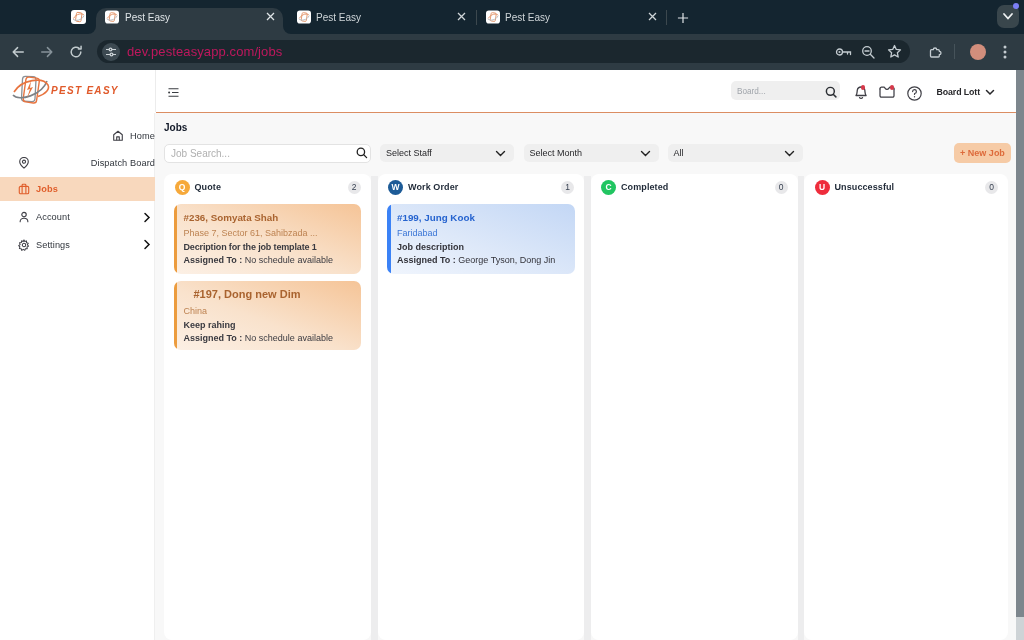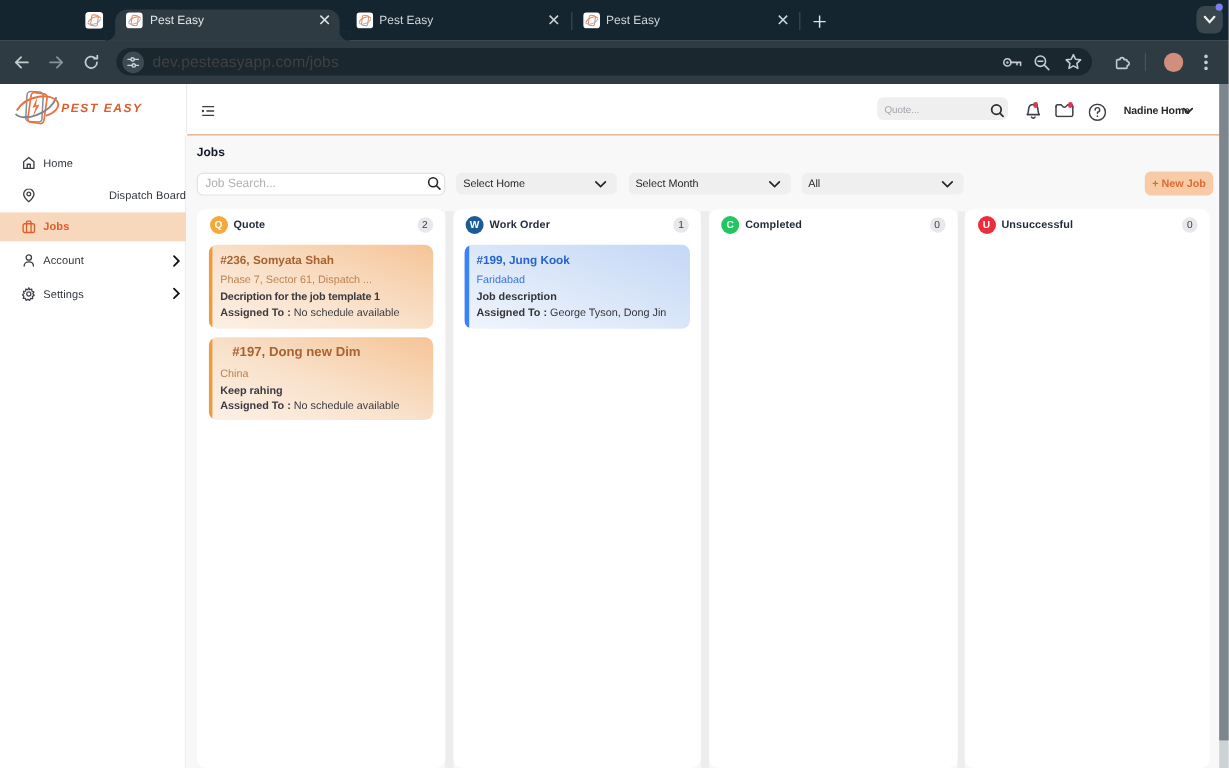--- a/index.html
+++ b/index.html
@@ -129,21 +129,21 @@
     <path d="M13.8 1.5 L13.8 4.5 L10.8 4.5" stroke-linejoin="round"></path>
   </svg>
 
 <div class="abs" style="left:97px; top:40px; width:813px; height:23px; border-radius:11.5px; background:#1b272e;"></div>
 <div class="abs" style="left:102px; top:42.5px; width:18px; height:18px; border-radius:50%; background:#3d4a52;"></div>
 <svg class="abs" style="left:106px; top:46.5px;" width="10" height="10" viewBox="0 0 10 10" fill="none" stroke="#cdd4d8" stroke-width="1.2" stroke-linecap="round">
     <path d="M0.5 2.5 L3 2.5 M6 2.5 L9.5 2.5 M0.5 7.5 L4 7.5 M7 7.5 L9.5 7.5"></path>
     <circle cx="4.5" cy="2.5" r="1.4"></circle>
     <circle cx="5.5" cy="7.5" r="1.4"></circle>
   </svg>
-<div class="abs" style="left:127px; top:44px; font-size:13px; color:#404040; letter-spacing:0.1px;">dev.pesteasyapp.com/jobs</div>
+<div class="abs" style="left:127px; top:44px; font-size:13px; color:#be185d; letter-spacing:0.1px;">dev.pesteasyapp.com/jobs</div>
 
 <svg class="abs" style="left:835px; top:45px;" width="17" height="14" viewBox="0 0 17 14" fill="none" stroke="#c4ccd1" stroke-width="1.3" stroke-linecap="round">
     <circle cx="4.5" cy="7" r="3"></circle>
     <circle cx="4.5" cy="7" r="0.4" fill="#c4ccd1"></circle>
     <path d="M7.5 7 L15.5 7 L15.5 9.5 M12.5 7 L12.5 9"></path>
   </svg>
 
 <svg class="abs" style="left:861px; top:45px;" width="15" height="15" viewBox="0 0 15 15" fill="none" stroke="#c4ccd1" stroke-width="1.3" stroke-linecap="round">
     <circle cx="6" cy="6" r="4.3"></circle>
     <path d="M4 6 L8 6 M9.3 9.3 L13 13"></path>
@@ -180,21 +180,21 @@
  <text x="39" y="20.5" font-size="10" font-weight="bold" letter-spacing="1.3" fill="#e05a2b" font-style="italic" font-family="Liberation Sans">PEST EASY</text>
 </svg>
 <div class="abs" style="left:155px; top:70px; width:1px; height:42px; background:#ececec;"></div>
 
 <svg class="abs" style="left:168px; top:87.5px;" width="11" height="9" viewBox="0 0 11 9" fill="none" stroke="#3a3d42" stroke-width="1.1">
     <path d="M0.5 0.8 L10.5 0.8 M4 4.5 L10.5 4.5 M0.5 8.2 L10.5 8.2"></path>
     <circle cx="1.1" cy="4.5" r="1" fill="#3a3d42" stroke="none"></circle>
   </svg>
 
 <div class="abs" style="left:731px; top:81px; width:109px; height:19px; background:#efefef; border-radius:5px;"></div>
-<div class="abs" style="left:737px; top:87px; font-size:8.2px; color:#a0a5ab;">Quote...</div>
+<div class="abs" style="left:737px; top:87px; font-size:8.2px; color:#a0a5ab;">Board...</div>
 <svg class="abs" style="left:824.5px; top:85.5px;" width="12" height="12" viewBox="0 0 13 13" fill="none" stroke="#2b2e33" stroke-width="1.6" stroke-linecap="round">
     <circle cx="5.8" cy="5.8" r="4.3"></circle>
     <path d="M9.1 9.1 L11.8 11.8"></path>
   </svg>
 
 <svg class="abs" style="left:852.5px; top:84px;" width="16" height="16" viewBox="0 0 16 16" fill="none" stroke="#3f3f46" stroke-width="1.3" stroke-linecap="round" stroke-linejoin="round">
     <path d="M3 11.5 C4.2 10.2 4 8 4.3 6.2 A3.8 3.8 0 0 1 11.8 6.2 C12.1 8 11.9 10.2 13.1 11.5 Z"></path>
     <path d="M6.6 13.6 A1.7 1.7 0 0 0 9.5 13.6"></path>
   </svg>
 <div class="abs" style="left:860.8px; top:85.2px; width:4.5px; height:4.5px; border-radius:50%; background:#d5394a;"></div>
@@ -204,26 +204,26 @@
     <path d="M1 2.9 A1.5 1.6 0 0 1 2.4 1.2 L5 1.2 C6 1.2 6.1 3.4 8 3.4 C9.9 3.4 10 1.2 11 1.2 L13.6 1.2 A1.5 1.6 0 0 1 15 2.9"></path>
   </svg>
 <div class="abs" style="left:889.6px; top:85.2px; width:4.5px; height:4.5px; border-radius:50%; background:#d5394a;"></div>
 
 <svg class="abs" style="left:907px; top:85.5px;" width="15" height="15" viewBox="0 0 15 15" fill="none" stroke="#3f3f46" stroke-width="1.2">
     <circle cx="7.5" cy="7.5" r="6.7"></circle>
     <path d="M5.6 5.6 A1.9 1.9 0 1 1 7.7 7.5 L7.5 8.5" stroke-linecap="round"></path>
     <circle cx="7.5" cy="10.8" r="0.7" fill="#3f3f46" stroke="none"></circle>
   </svg>
 
-<div class="abs" style="left:936.5px; top:86.5px; font-size:8.8px; font-weight:bold; color:#27272a; letter-spacing:-0.1px;">Nadine Home</div>
+<div class="abs" style="left:936.5px; top:86.5px; font-size:8.8px; font-weight:bold; color:#27272a; letter-spacing:-0.1px;">Board Lott</div>
 <svg class="abs" style="left:985px; top:89px;" width="10" height="7" viewBox="0 0 10 7" fill="none" stroke="#27272a" stroke-width="1.5" stroke-linecap="round">
     <path d="M1.5 1.5 L5 5 L8.5 1.5"></path>
   </svg>
 
-<div class="menuitem" style="top:123px;">
+<div class="menuitem" style="top:123px;justify-content:flex-end;">
  <svg width="14" height="14" viewBox="0 0 14 14" fill="none" stroke="#3f3f46" stroke-width="1.3" stroke-linejoin="round">
       <path d="M2 5.5 L7 1.5 L12 5.5 L12 12 L2 12 Z"></path>
       <path d="M5.5 12 L5.5 8 L8.5 8 L8.5 12"></path>
     </svg>
  <span class="mtext">Home</span>
 </div>
 <div class="menuitem" style="top:150px;justify-content:space-between;">
  <svg width="14" height="14" viewBox="0 0 14 14" fill="none" stroke="#3f3f46" stroke-width="1.3">
       <path d="M7 13 C7 13 12 8.8 12 5.5 A5 5 0 0 0 2 5.5 C2 8.8 7 13 7 13 Z"></path>
       <circle cx="7" cy="5.5" r="1.8"></circle>
@@ -260,21 +260,21 @@
 
 <div class="abs" style="left:164px; top:121.5px; font-size:10px; font-weight:bold; color:#111827;">Jobs</div>
 
 <div class="abs" style="left:163.5px; top:143.5px; width:207.5px; height:19px; background:#fff; border:1px solid #e3e3e3; border-radius:5px;"></div>
 <div class="abs" style="left:171px; top:148px; font-size:10px; color:#b0b0b0;">Job Search...</div>
 <svg class="abs" style="left:355.5px; top:147px;" width="12" height="12" viewBox="0 0 13 13" fill="none" stroke="#222" stroke-width="1.4" stroke-linecap="round">
     <circle cx="5.3" cy="5.3" r="4"></circle>
     <path d="M8.4 8.4 L11.5 11.5"></path>
   </svg>
 <div class="selbox" style="left:380px; width:134px;">
-    <span>Select Home</span>
+    <span>Select Staff</span>
  <svg width="11" height="8" viewBox="0 0 11 8" fill="none" stroke="#222" stroke-width="1.4" stroke-linecap="round">
       <path d="M1.5 1.5 L5.5 5.5 L9.5 1.5"></path>
     </svg>
   </div>
 <div class="selbox" style="left:523.5px; width:135px;">
     <span>Select Month</span>
  <svg width="11" height="8" viewBox="0 0 11 8" fill="none" stroke="#222" stroke-width="1.4" stroke-linecap="round">
       <path d="M1.5 1.5 L5.5 5.5 L9.5 1.5"></path>
     </svg>
   </div>
@@ -307,21 +307,21 @@
 </div>
 <div class="col" style="left:804px; width:204px;">
  <div class="ccirc" style="background:#ee2d3c;">U</div>
  <div class="cname">Unsuccessful</div>
  <div class="cbadge">0</div>
 </div>
 
 <div class="card" style="left:173.5px; top:203.5px; width:187.5px; height:70px; background:linear-gradient(to bottom left,#f5c497 0%,#f9e2cc 55%,#fcf0e5 100%);">
  <div class="stripe" style="background:#ec9c3e;"></div>
  <div class="l" style="top:8.5px; font-size:9.8px; font-weight:bold; color:#a9632f;">#236, Somyata Shah</div>
- <div class="l" style="top:24.5px; font-size:9px; color:#bd8352;">Phase 7, Sector 61, Dispatch ...</div>
+ <div class="l" style="top:24.5px; font-size:9px; color:#bd8352;">Phase 7, Sector 61, Sahibzada ...</div>
  <div class="l" style="top:38.5px; font-size:9px; font-weight:bold; color:#3a3a40; letter-spacing:-0.15px;">Decription for the job template 1</div>
  <div class="l" style="top:51.5px; font-size:9px; color:#3a3a40;"><b>Assigned To :</b> No schedule available</div>
 </div>
 <div class="card" style="left:173.5px; top:281px; width:187.5px; height:69px; background:linear-gradient(to bottom left,#f5c497 0%,#f9e2cc 55%,#fcf0e5 100%);">
  <div class="stripe" style="background:#ec9c3e;"></div>
  <div class="l" style="top:7px; font-size:11px; font-weight:bold; color:#a9632f;margin-left:10px;">#197, Dong new Dim</div>
  <div class="l" style="top:24.5px; font-size:9px; color:#bd8352;">China</div>
  <div class="l" style="top:38.5px; font-size:9px; font-weight:bold; color:#3a3a40;">Keep rahing</div>
  <div class="l" style="top:51.5px; font-size:9px; color:#3a3a40;"><b>Assigned To :</b> No schedule available</div>
 </div>

